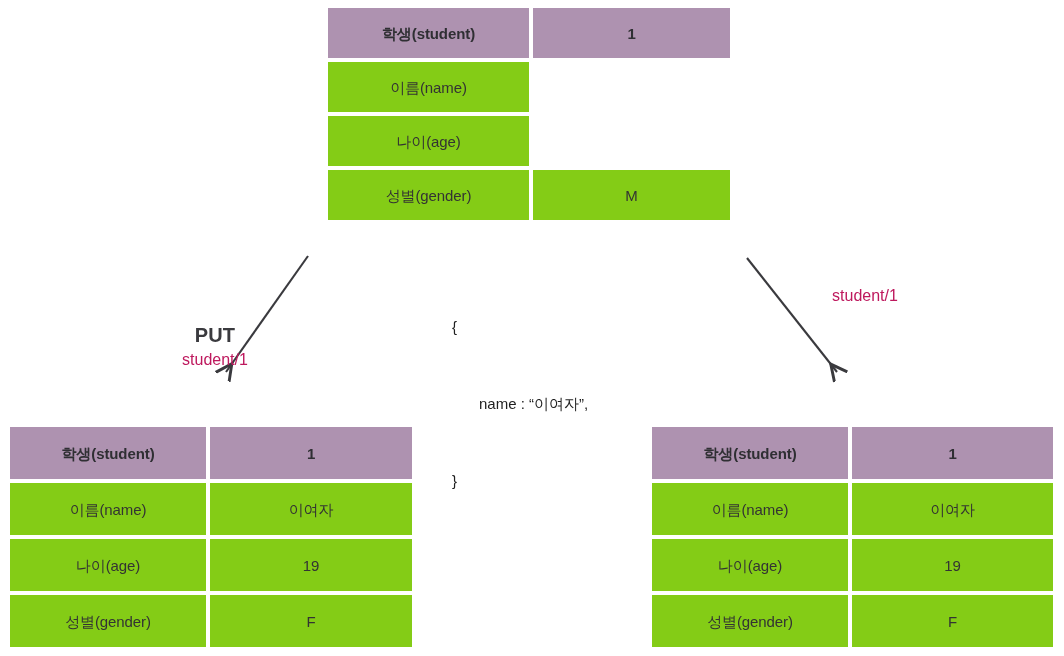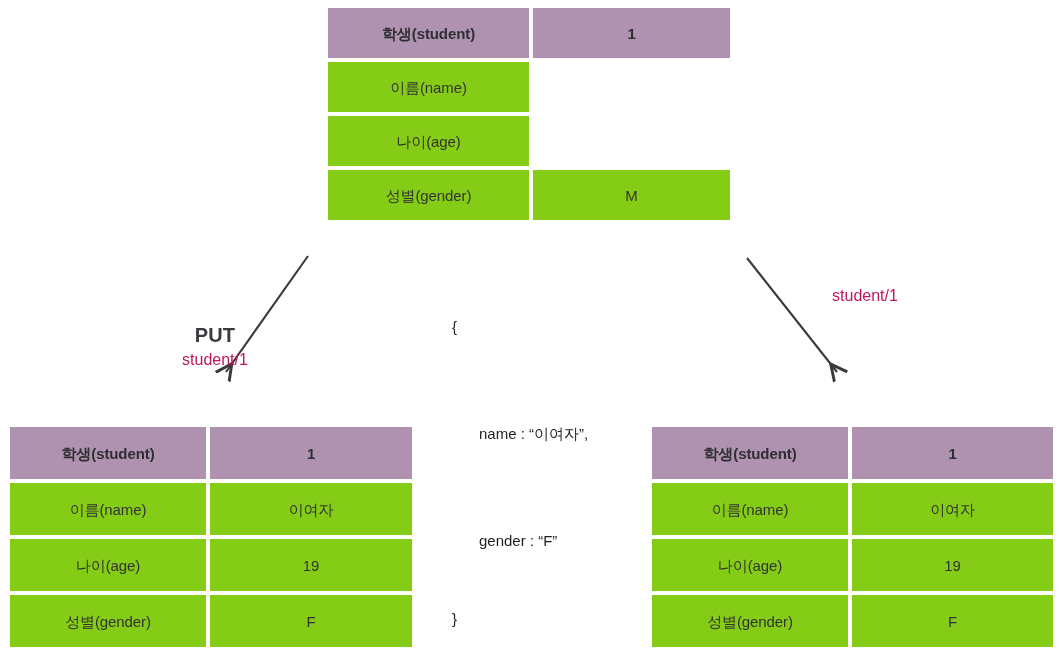--- a/index.html
+++ b/index.html
@@ -108,21 +108,21 @@
   #payload {
     position: absolute;
     left: 452px;
     top: 262px;
     font-size: 15px;
     color: #1f1f1f;
     line-height: 1.72;
     white-space: pre;
   }
   #payload .brace { display: block; }
-  #payload .field { display: block; padding-left: 27px; margin-top: 30px; }
+  #payload .field { display: block; padding-left: 27px; }
 </style>
 </head>
 <body>
 
 <div id="canvas">
 
   <div class="rec-table" id="table-before">
     <div class="rec-row head">
       <div class="cell key">학생(student)</div>
       <div class="cell val">1</div>
@@ -162,21 +162,20 @@
     <span class="path">student/1</span>
   </div>
 
   <div class="method-label" id="label-patch">
     <span class="path">student/1</span>
   </div>
 
   <div id="payload">
     <span class="brace">{</span>
     <span class="field">name : “이여자”,</span>
-    <span class="field">gender : “F”</span>
     <span class="brace">}</span>
   </div>
 
   <div class="rec-table" id="table-put">
     <div class="rec-row head">
       <div class="cell key">학생(student)</div>
       <div class="cell val">1</div>
     </div>
     <div class="rec-row body">
       <div class="cell key">이름(name)</div>

